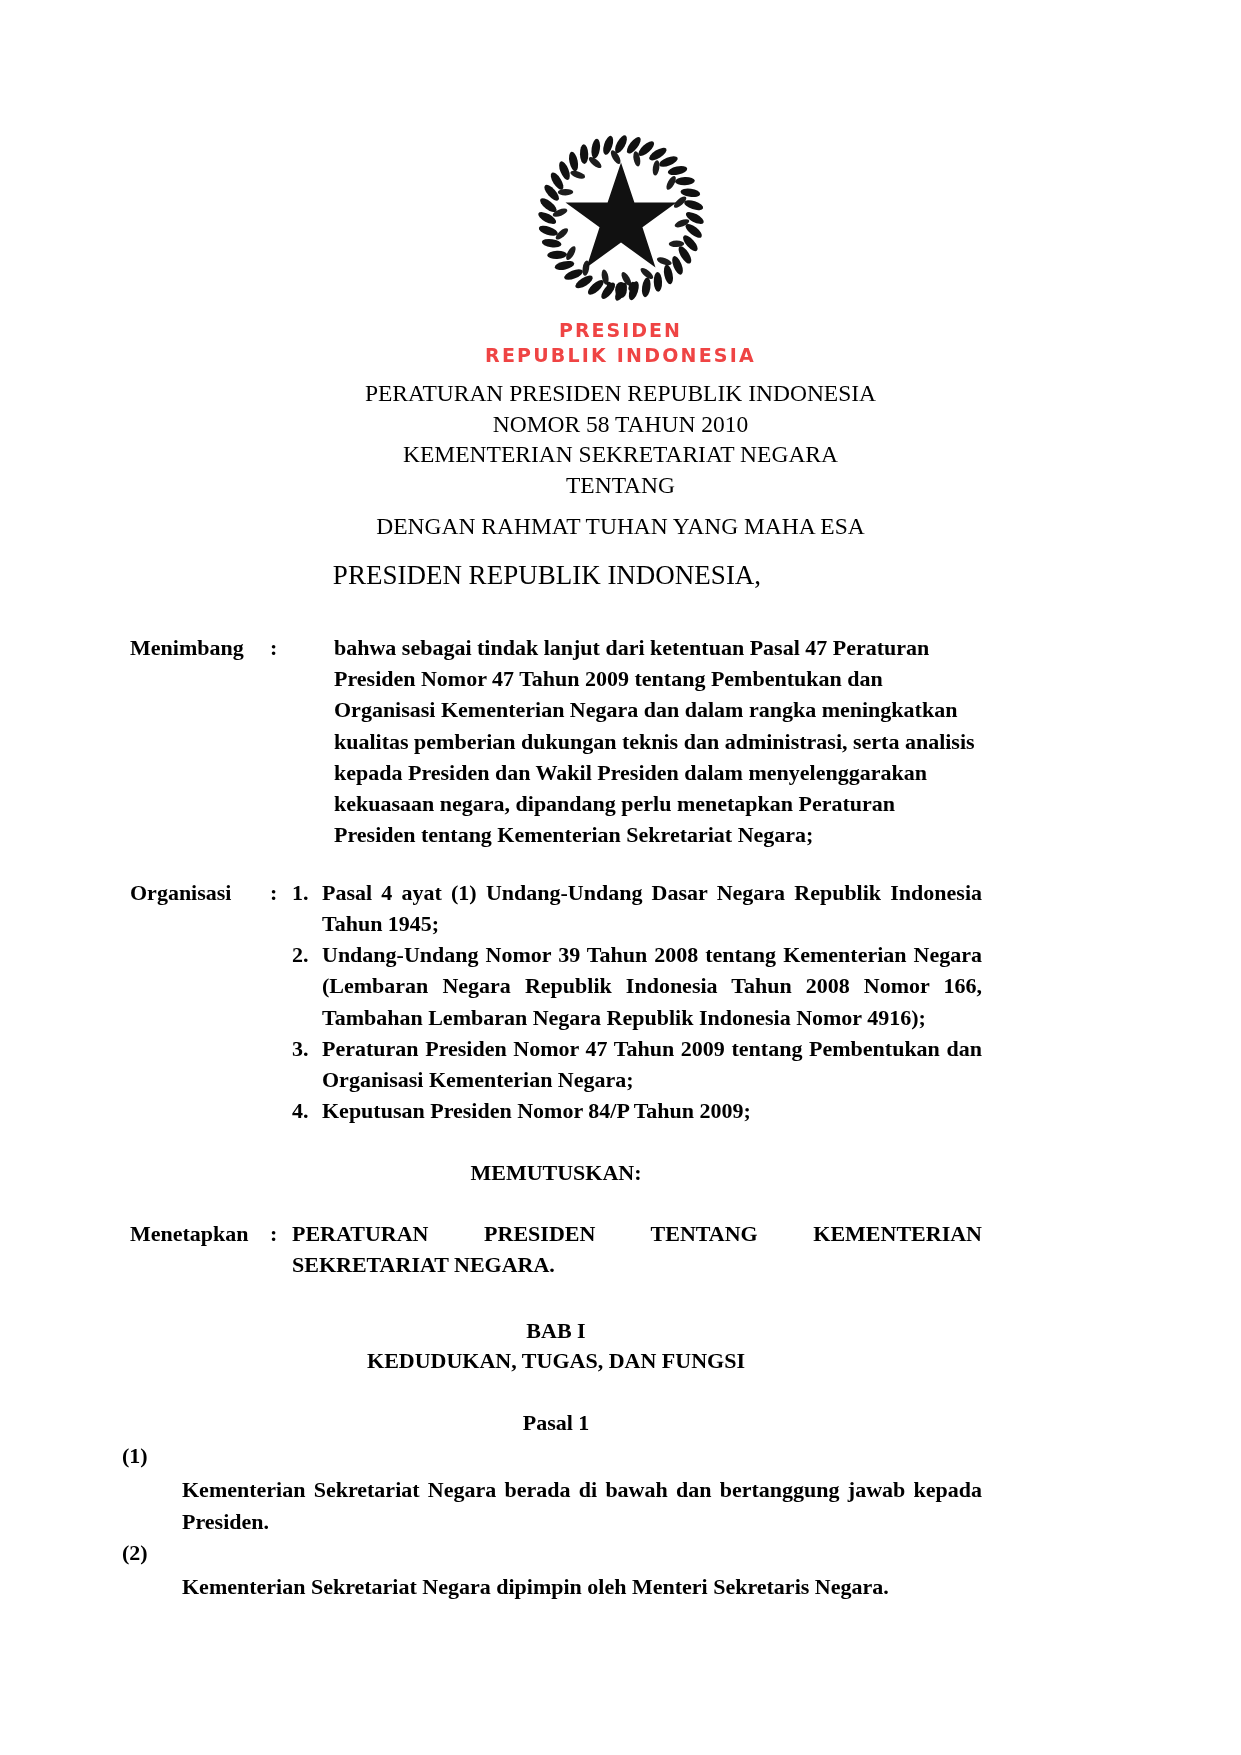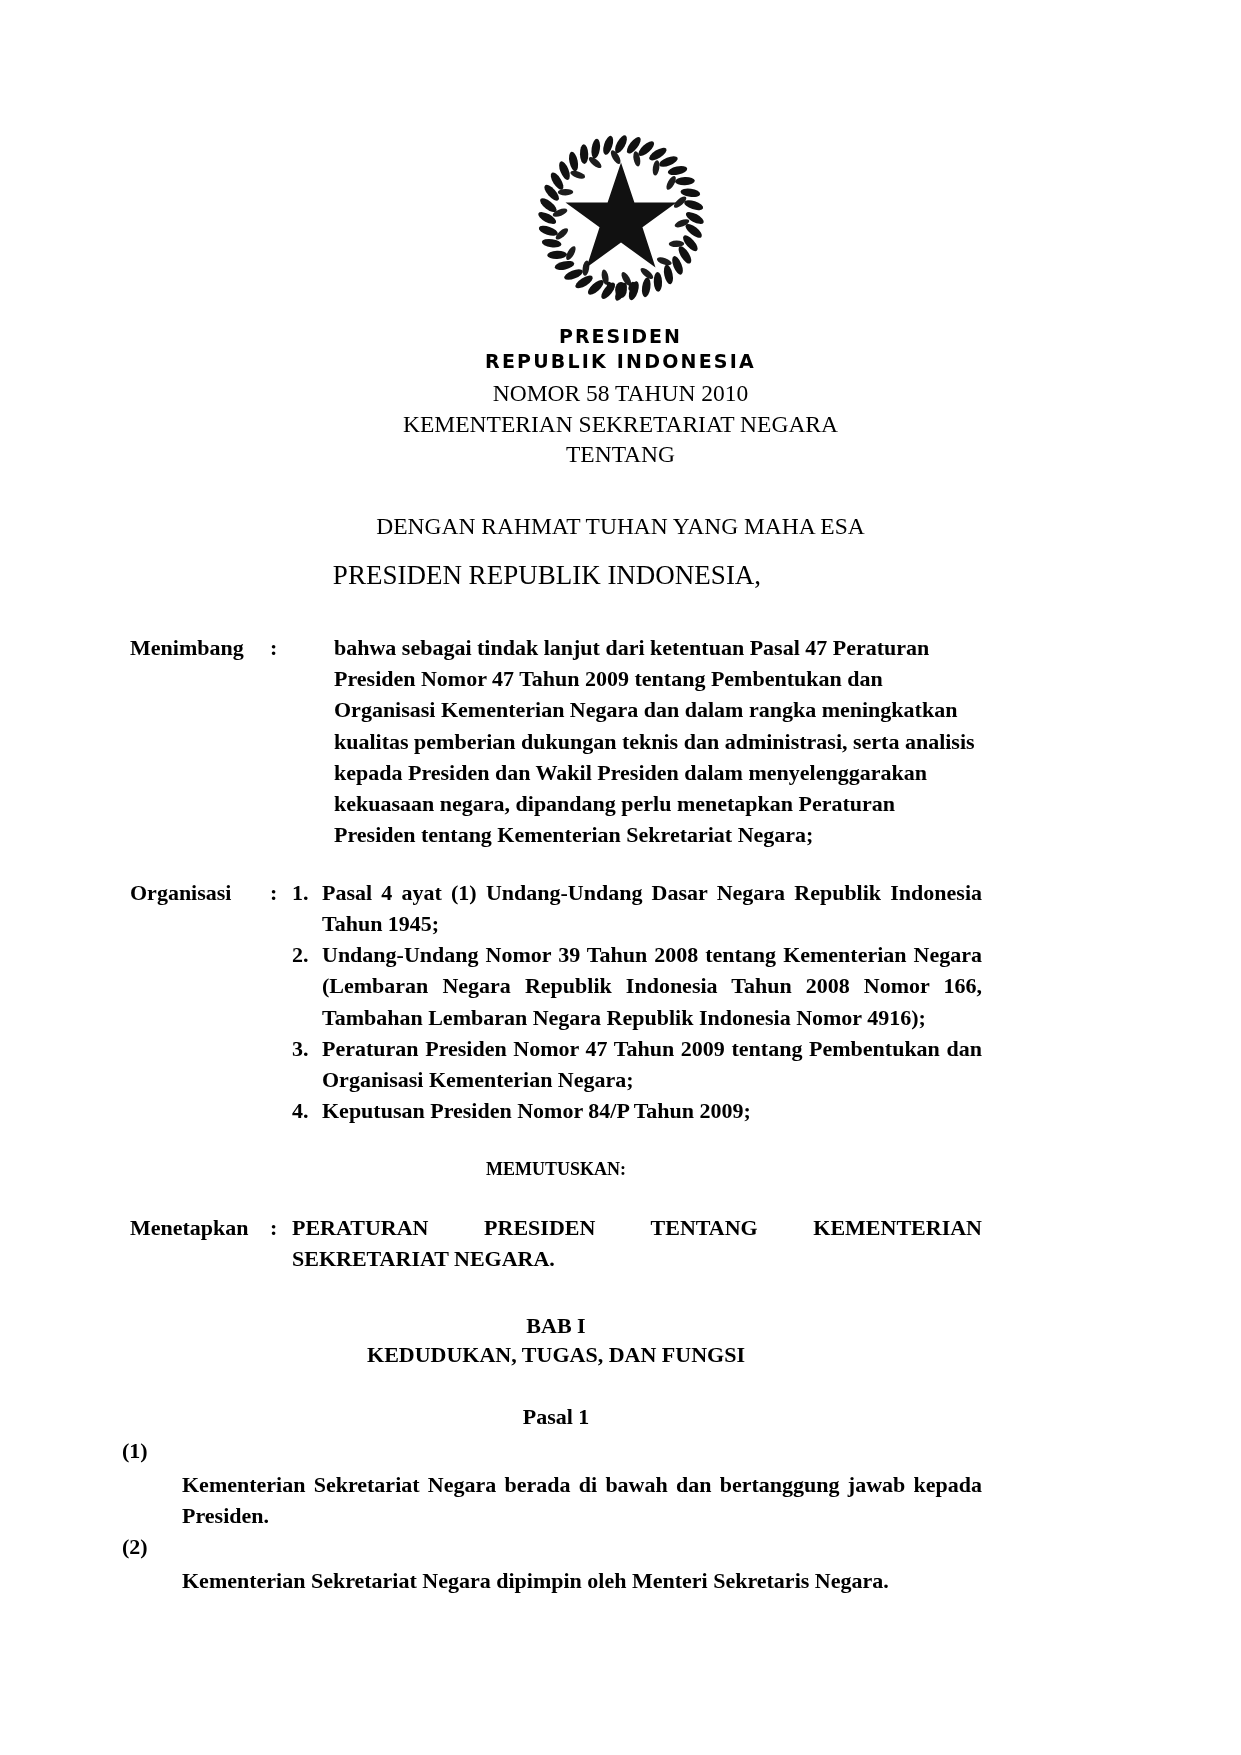--- a/index.html
+++ b/index.html
@@ -30,27 +30,27 @@
     width: 1241px;
     text-align: center;
   }
   .emblem-svg {
     display: block;
     margin: 0 auto;
     width: 180px;
     height: 180px;
   }
   .emblem-caption {
-    margin-top: 16px;
+    margin-top: 10px;
     font-family: "DejaVu Sans", "Liberation Sans", sans-serif;
     font-size: 19px;
     font-weight: 700;
     letter-spacing: 2.0px;
     line-height: 1.32;
-    color: #000000;
+    color: #ef4444;
   }
   .emblem-caption .line2 {
     letter-spacing: 2.2px;
   }
 
   
   .title-block {
     position: absolute;
     top: 378px;
     left: 0;
@@ -130,21 +130,21 @@
   }
   .numlist > li .txt {
     flex: 1 1 auto;
     text-align: justify;
     text-justify: inter-word;
   }
 
   .center-line {
     text-align: center;
     margin: 30px 0 30px 0;
-    font-size: 18px;
+    font-size: 22px;
   }
 
   .bab-block {
     text-align: center;
     margin-top: 36px;
     line-height: 1.34;
     font-size: 22px;
   }
   .pasal-head {
     text-align: center;
@@ -371,20 +371,21 @@
       </g>
     </svg>
 
     <div class="emblem-caption">
       <div>PRESIDEN</div>
       <div class="line2">REPUBLIK  INDONESIA</div>
     </div>
   </div>
 
   <div class="title-block">
+    <div class="t-line">PERATURAN PRESIDEN REPUBLIK INDONESIA</div>
     <div class="t-line">NOMOR 58 TAHUN 2010</div>
     <div class="t-line">KEMENTERIAN SEKRETARIAT NEGARA</div>
     <div class="t-line">TENTANG</div>
   </div>
 
   <div class="subtitle-block">
     <div class="t-line">DENGAN RAHMAT TUHAN YANG MAHA ESA</div>
   </div>
 
   <div class="president-line">

